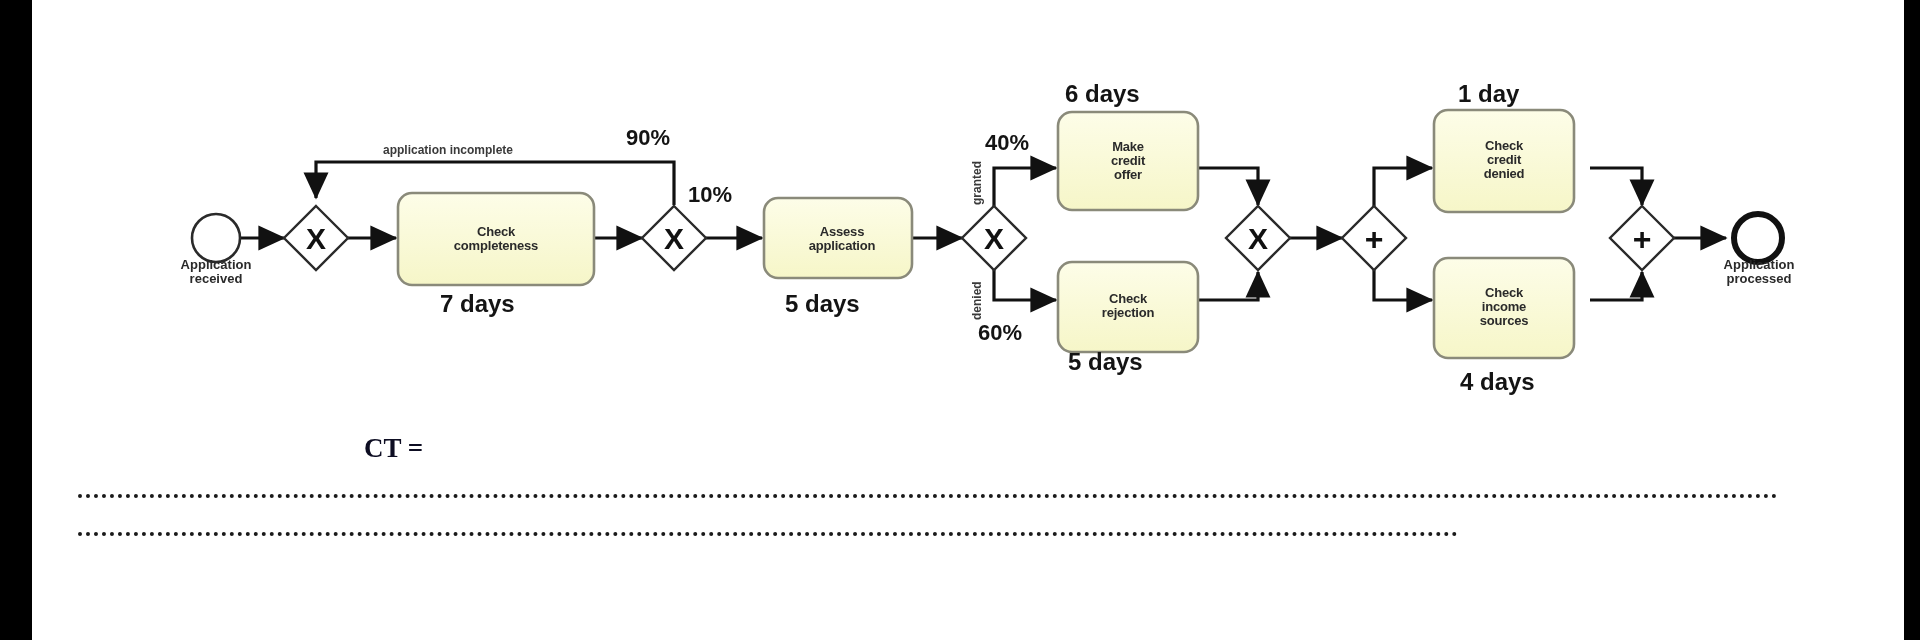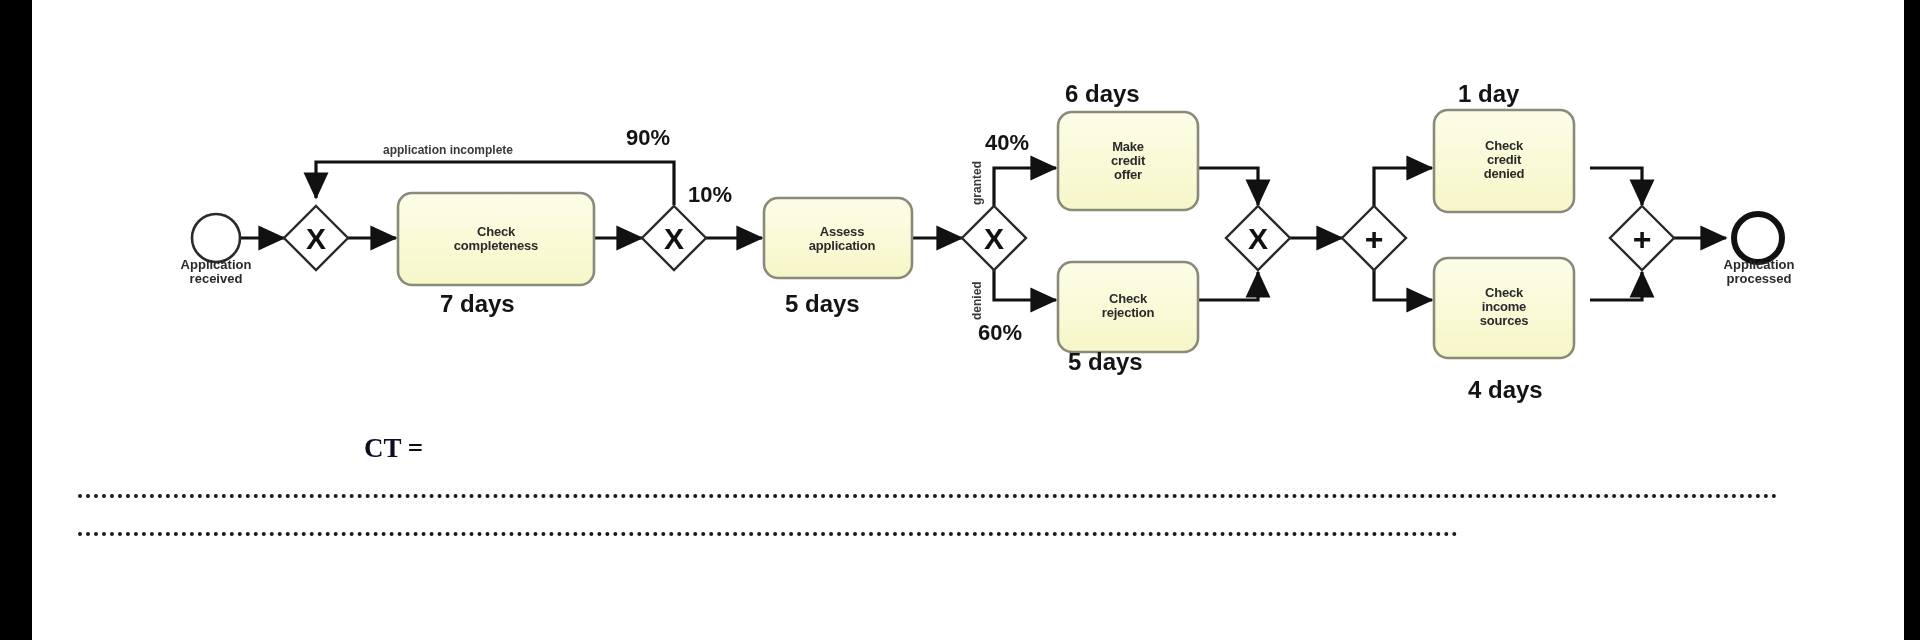--- a/index.html
+++ b/index.html
@@ -245,19 +245,19 @@
   <div class="annot pct" style="left:626px; top:125px;">90%</div>
   <div class="annot pct" style="left:688px; top:182px;text-align:right;">10%</div>
   <div class="annot pct" style="left:985px; top:122px;margin-top:8px;">40%</div>
   <div class="annot pct" style="left:978px; top:320px;">60%</div>
 
   <div class="annot days" style="left:440px; top:290px;">7 days</div>
   <div class="annot days" style="left:785px; top:290px;">5 days</div>
   <div class="annot days" style="left:1065px; top:80px;">6 days</div>
   <div class="annot days" style="left:1068px; top:348px;">5 days</div>
   <div class="annot days" style="left:1458px; top:80px;">1 day</div>
-  <div class="annot days" style="left:1460px; top:376px;margin-left:8px;">4 days</div>
+  <div class="annot days" style="left:1460px; top:368px;">4 days</div>
 
   <div class="ct-label">CT =</div>
   <div class="dotline dotline-1"></div>
   <div class="dotline dotline-2"></div>
 
 </div>
 
 </body></html>

